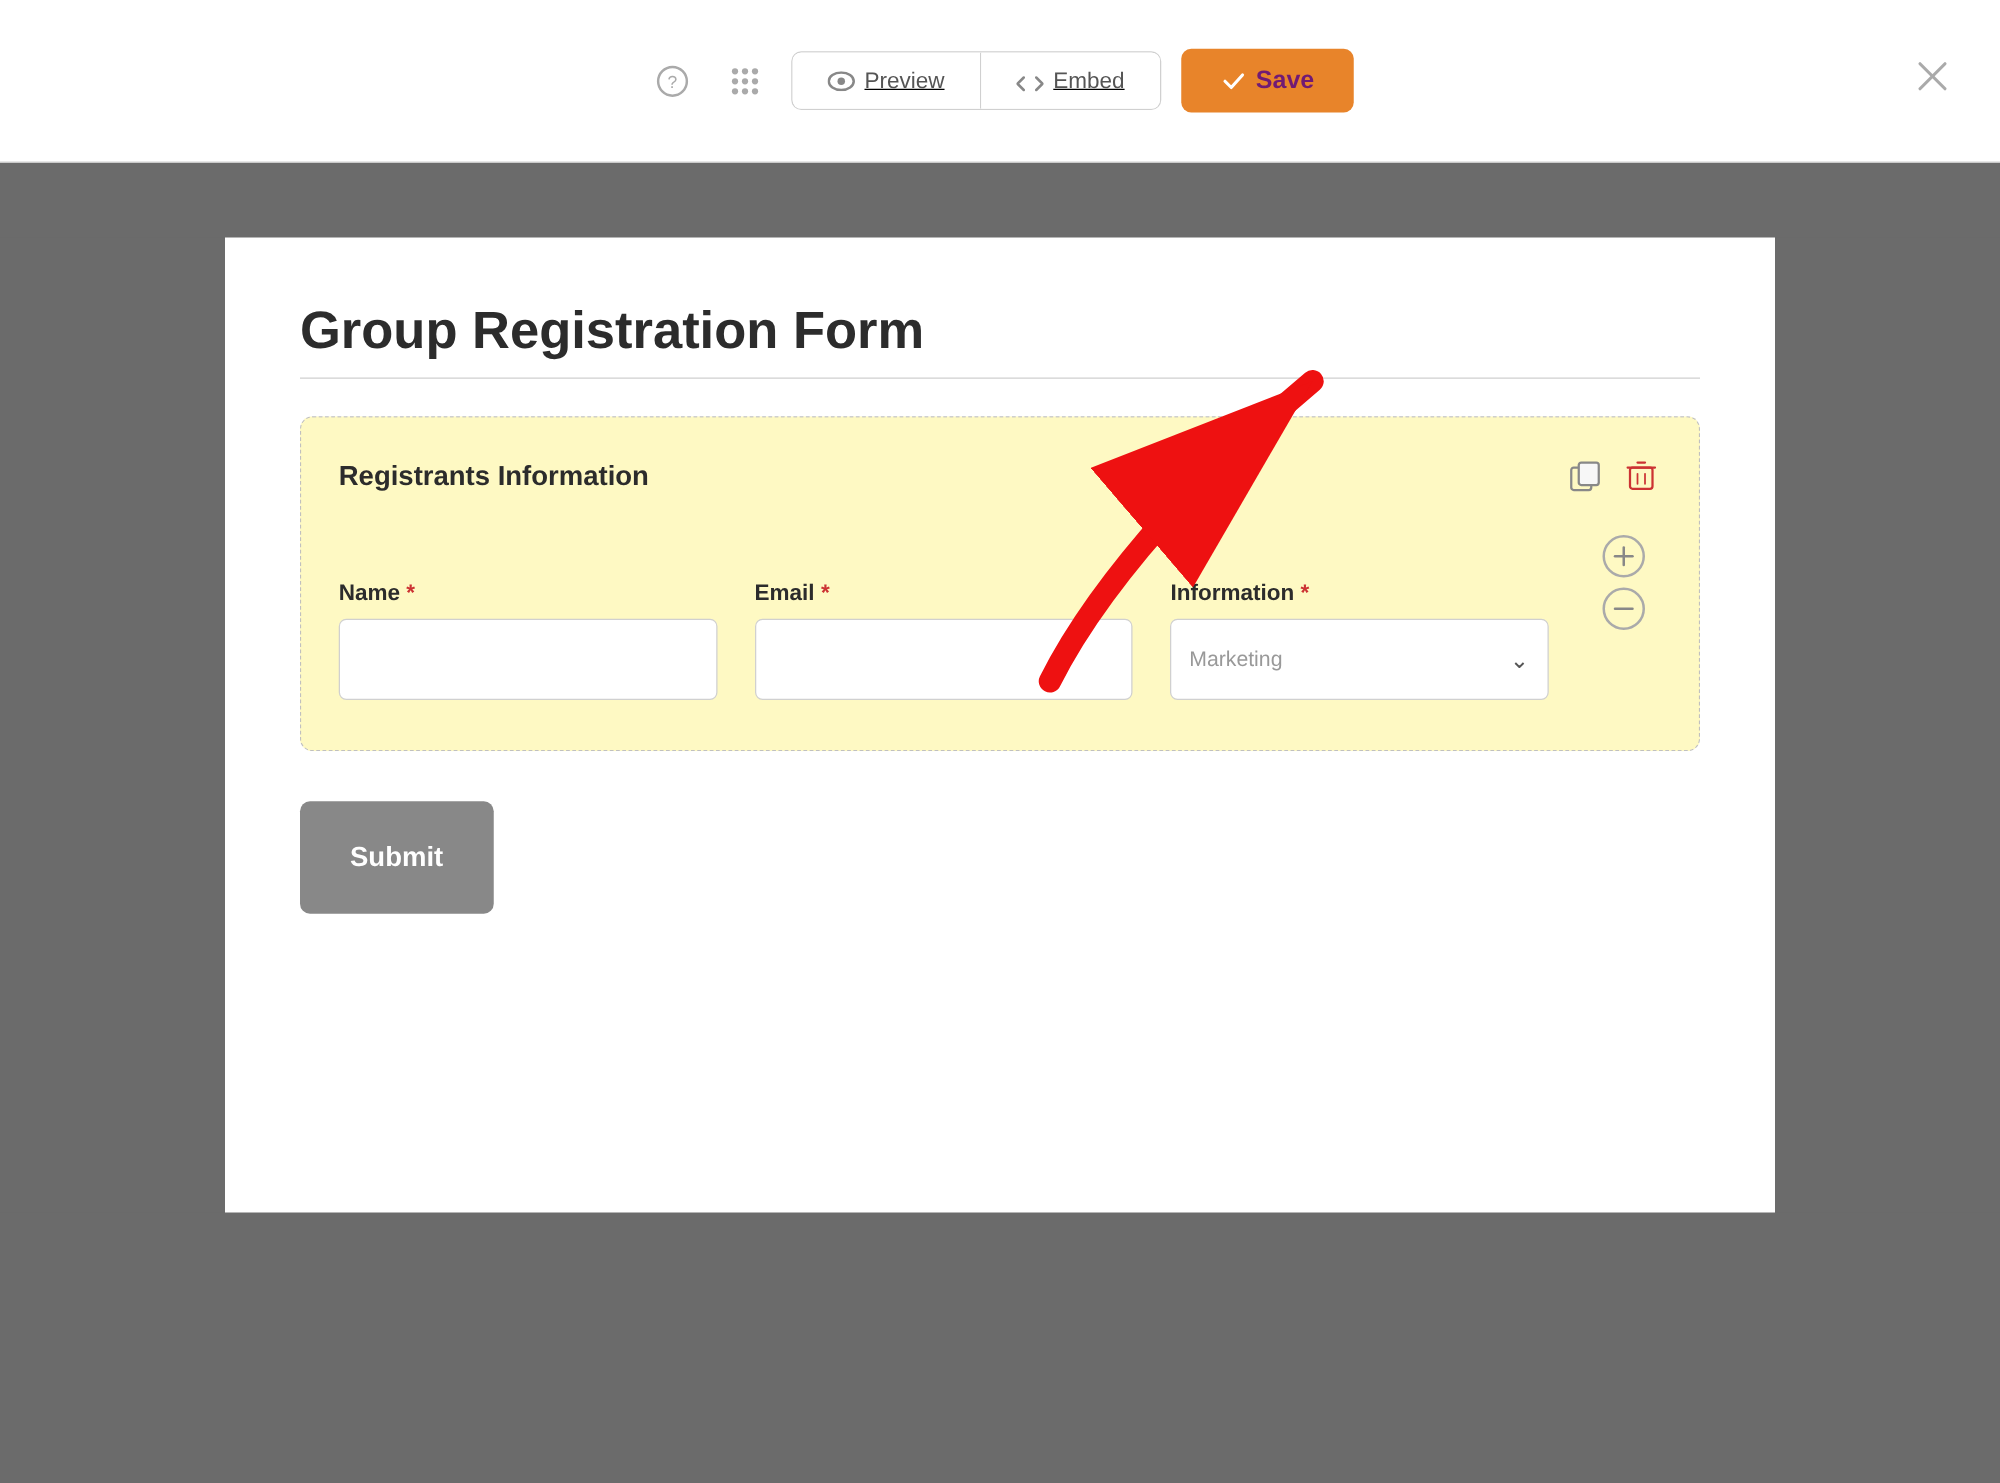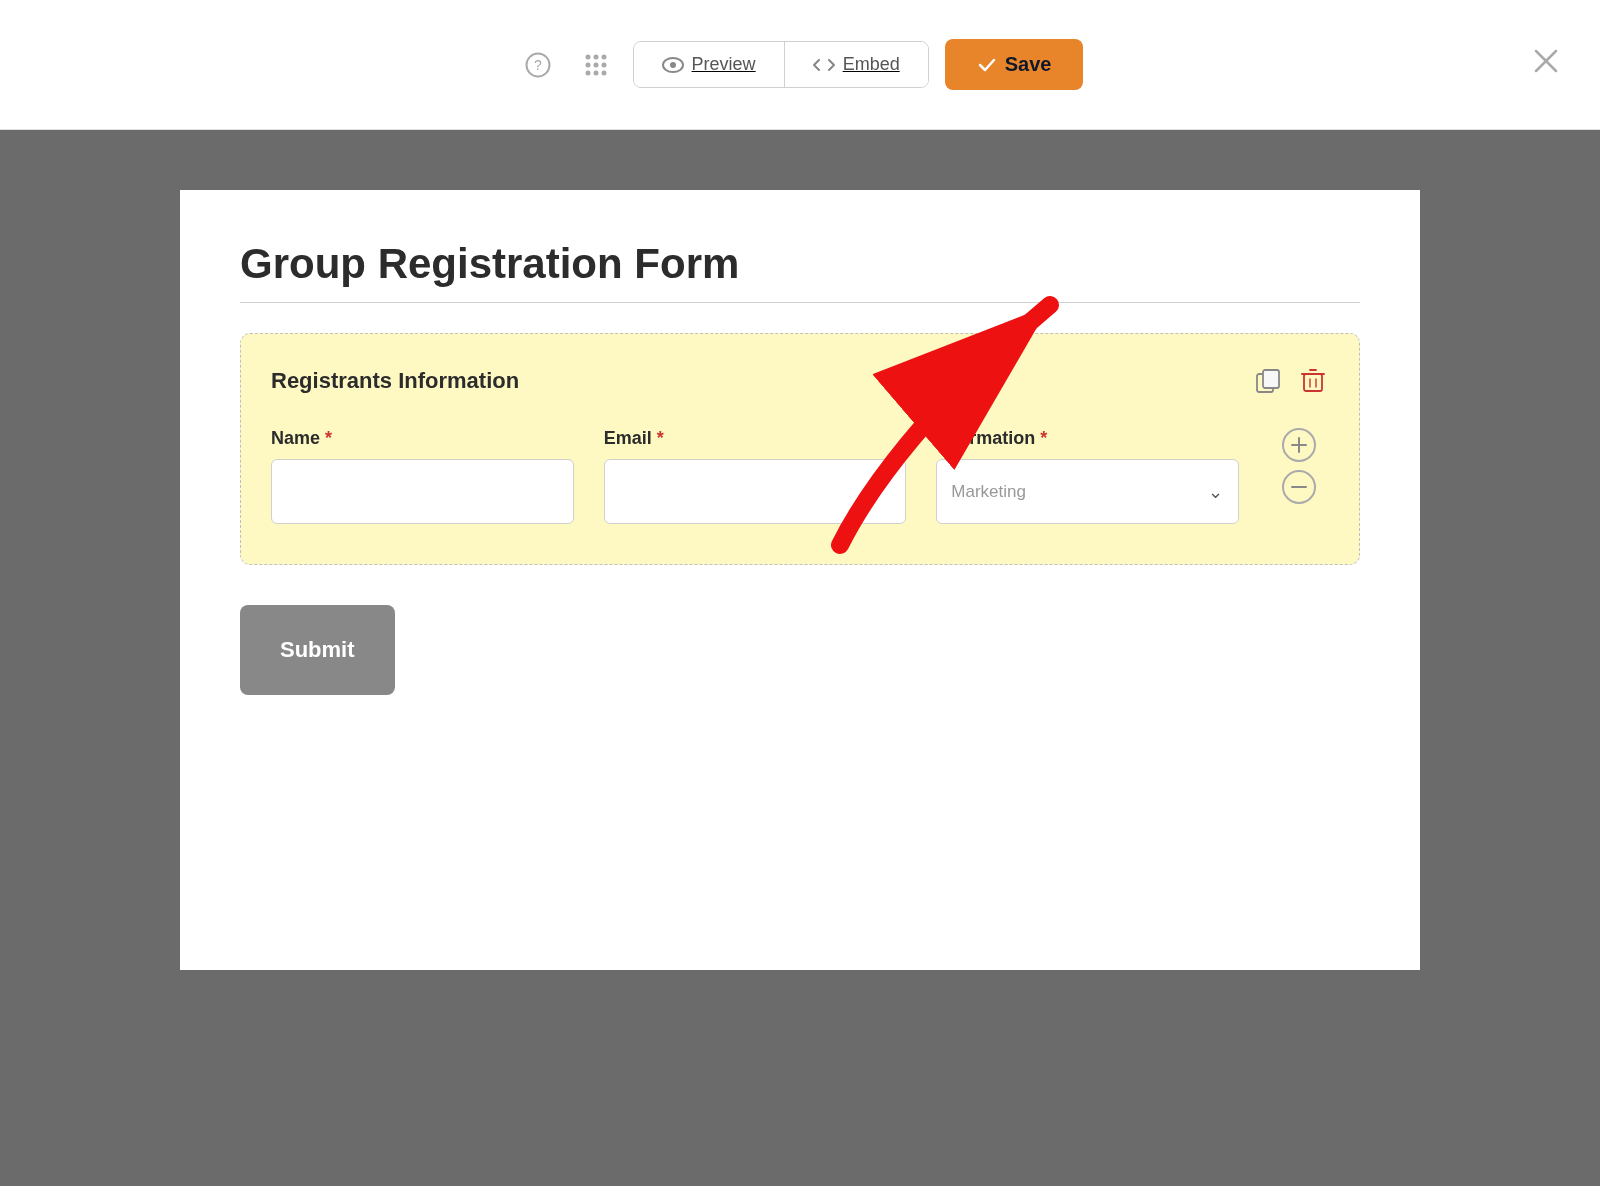--- a/index.html
+++ b/index.html
@@ -58,25 +58,26 @@
       padding: 12px 28px;
       font-size: 18px;
       color: #555;
       display: flex;
       align-items: center;
       gap: 8px;
     }
 
     .toolbar-segment-btn:last-child {
       border-right: none;
+      align-items: flex-end;
     }
 
     .save-btn {
       background-color: #e8842a;
-      color: #0f172a;
+      color: #701a75;
       border: none;
       border-radius: 8px;
       padding: 14px 32px;
       font-size: 20px;
       font-weight: 600;
       cursor: pointer;
       display: flex;
       align-items: center;
       gap: 8px;
     }
@@ -184,20 +185,21 @@
       flex: 1;
     }
 
     .field-label {
       font-size: 18px;
       font-weight: 700;
       color: #2c2c2c;
       display: flex;
       align-items: center;
       gap: 5px;
+      margin-top: 36px;
     }
 
     .required-star {
       color: #cc3333;
       font-size: 18px;
     }
 
     .field-input {
       width: 100%;
       height: 65px;

